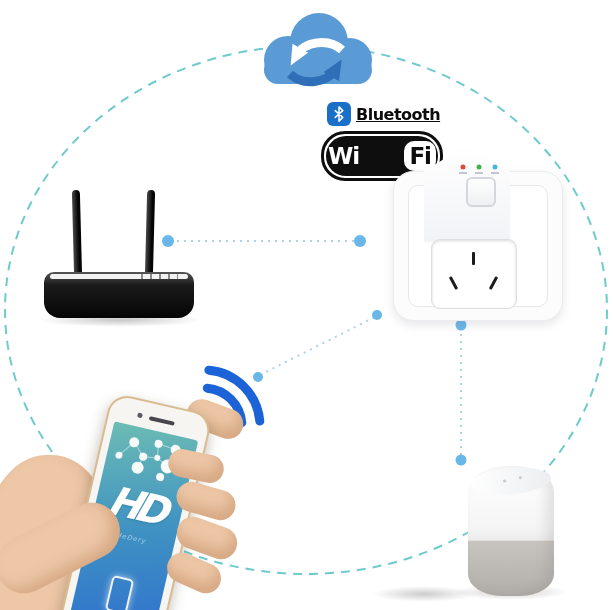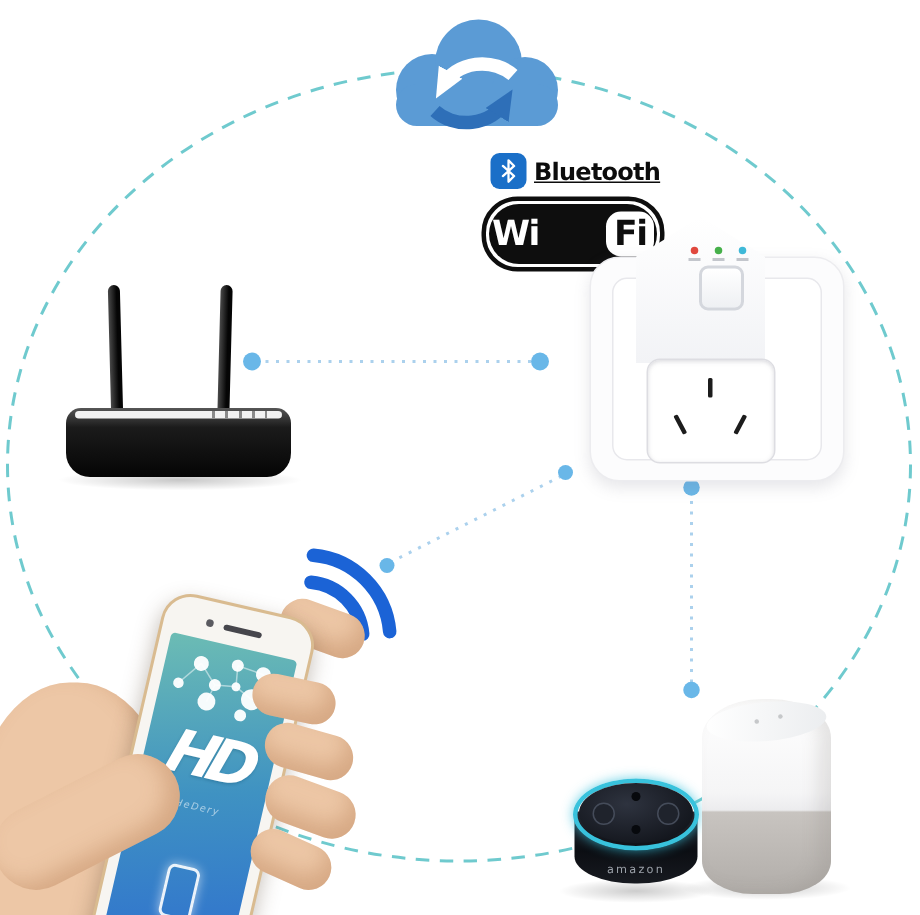--- a/index.html
+++ b/index.html
@@ -233,32 +233,20 @@
 
   </div>
 
   <div class="hand hand-shade" style="left:168px;top:452px;width:56px;height:28px;border-radius:15px;transform:rotate(12deg);"></div>
   <div class="hand hand-shade" style="left:176px;top:486px;width:60px;height:30px;border-radius:16px;transform:rotate(16deg);"></div>
   <div class="hand hand-shade" style="left:176px;top:522px;width:62px;height:32px;border-radius:17px;transform:rotate(20deg);"></div>
   <div class="hand hand-shade" style="left:166px;top:558px;width:56px;height:30px;border-radius:16px;transform:rotate(24deg);"></div>
   <div class="hand hand-shade" style="left:-8px;top:520px;width:132px;height:56px;border-radius:30px;transform:rotate(-27deg);"></div>
 
   <div class="spk-shadow" style="left:372px;top:586px;width:104px;height:16px;"></div>
-  <div class="echo">
-    <div class="echo-body">
-      <div class="echo-brand">amazon</div>
-    </div>
-    <div class="echo-ring"></div>
-    <div class="echo-top">
-      <div class="echo-btn" style="left:9px;top:13px;"></div>
-      <div class="echo-btn" style="right:9px;top:13px;"></div>
-      <div class="echo-dotbtn" style="left:35px;top:6px;"></div>
-      <div class="echo-dotbtn" style="left:35px;top:28px;"></div>
-    </div>
-  </div>
 
   <div class="spk-shadow" style="left:454px;top:584px;width:114px;height:16px;"></div>
   <div class="ghome">
     <div class="ghome-body"></div>
     <div class="ghome-top">
       <div class="ghome-mic" style="left:32px;top:11px;"></div>
       <div class="ghome-mic" style="left:48px;top:9px;"></div>
     </div>
   </div>
 

